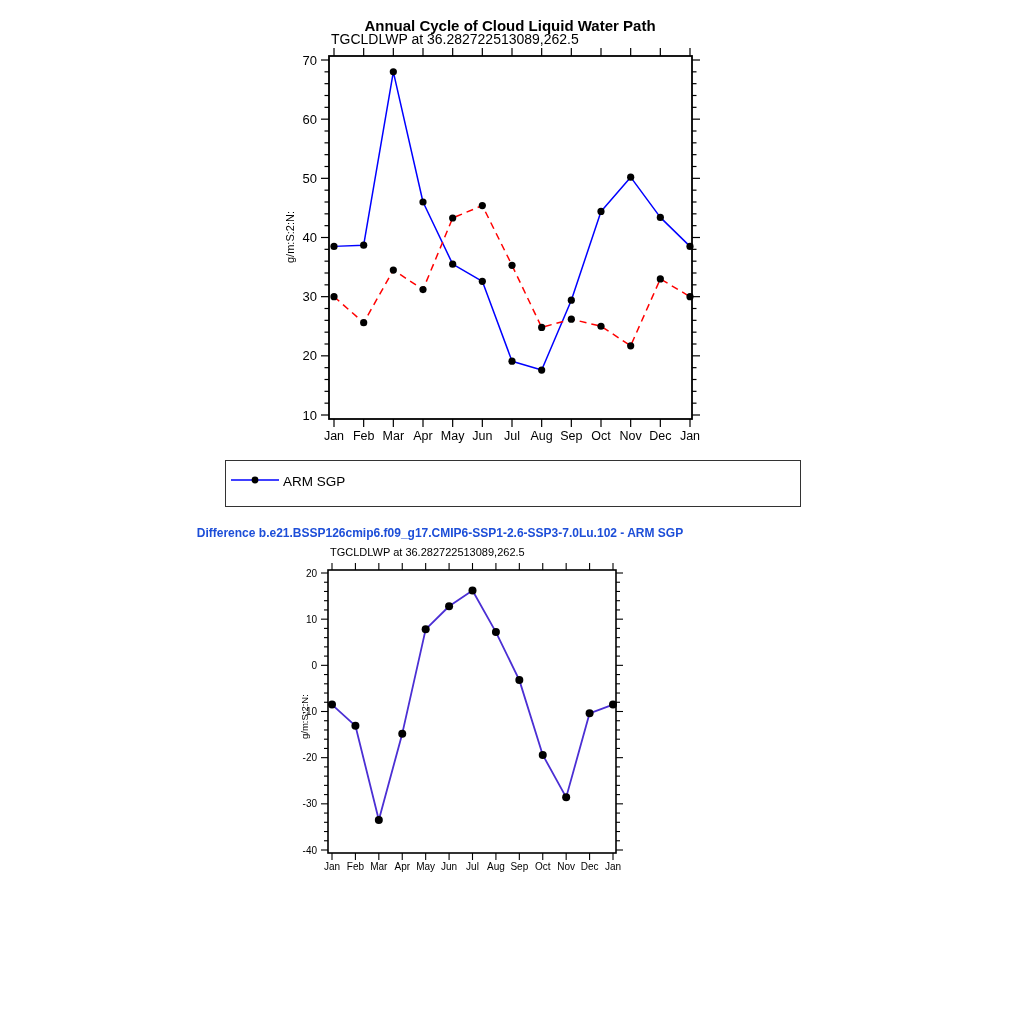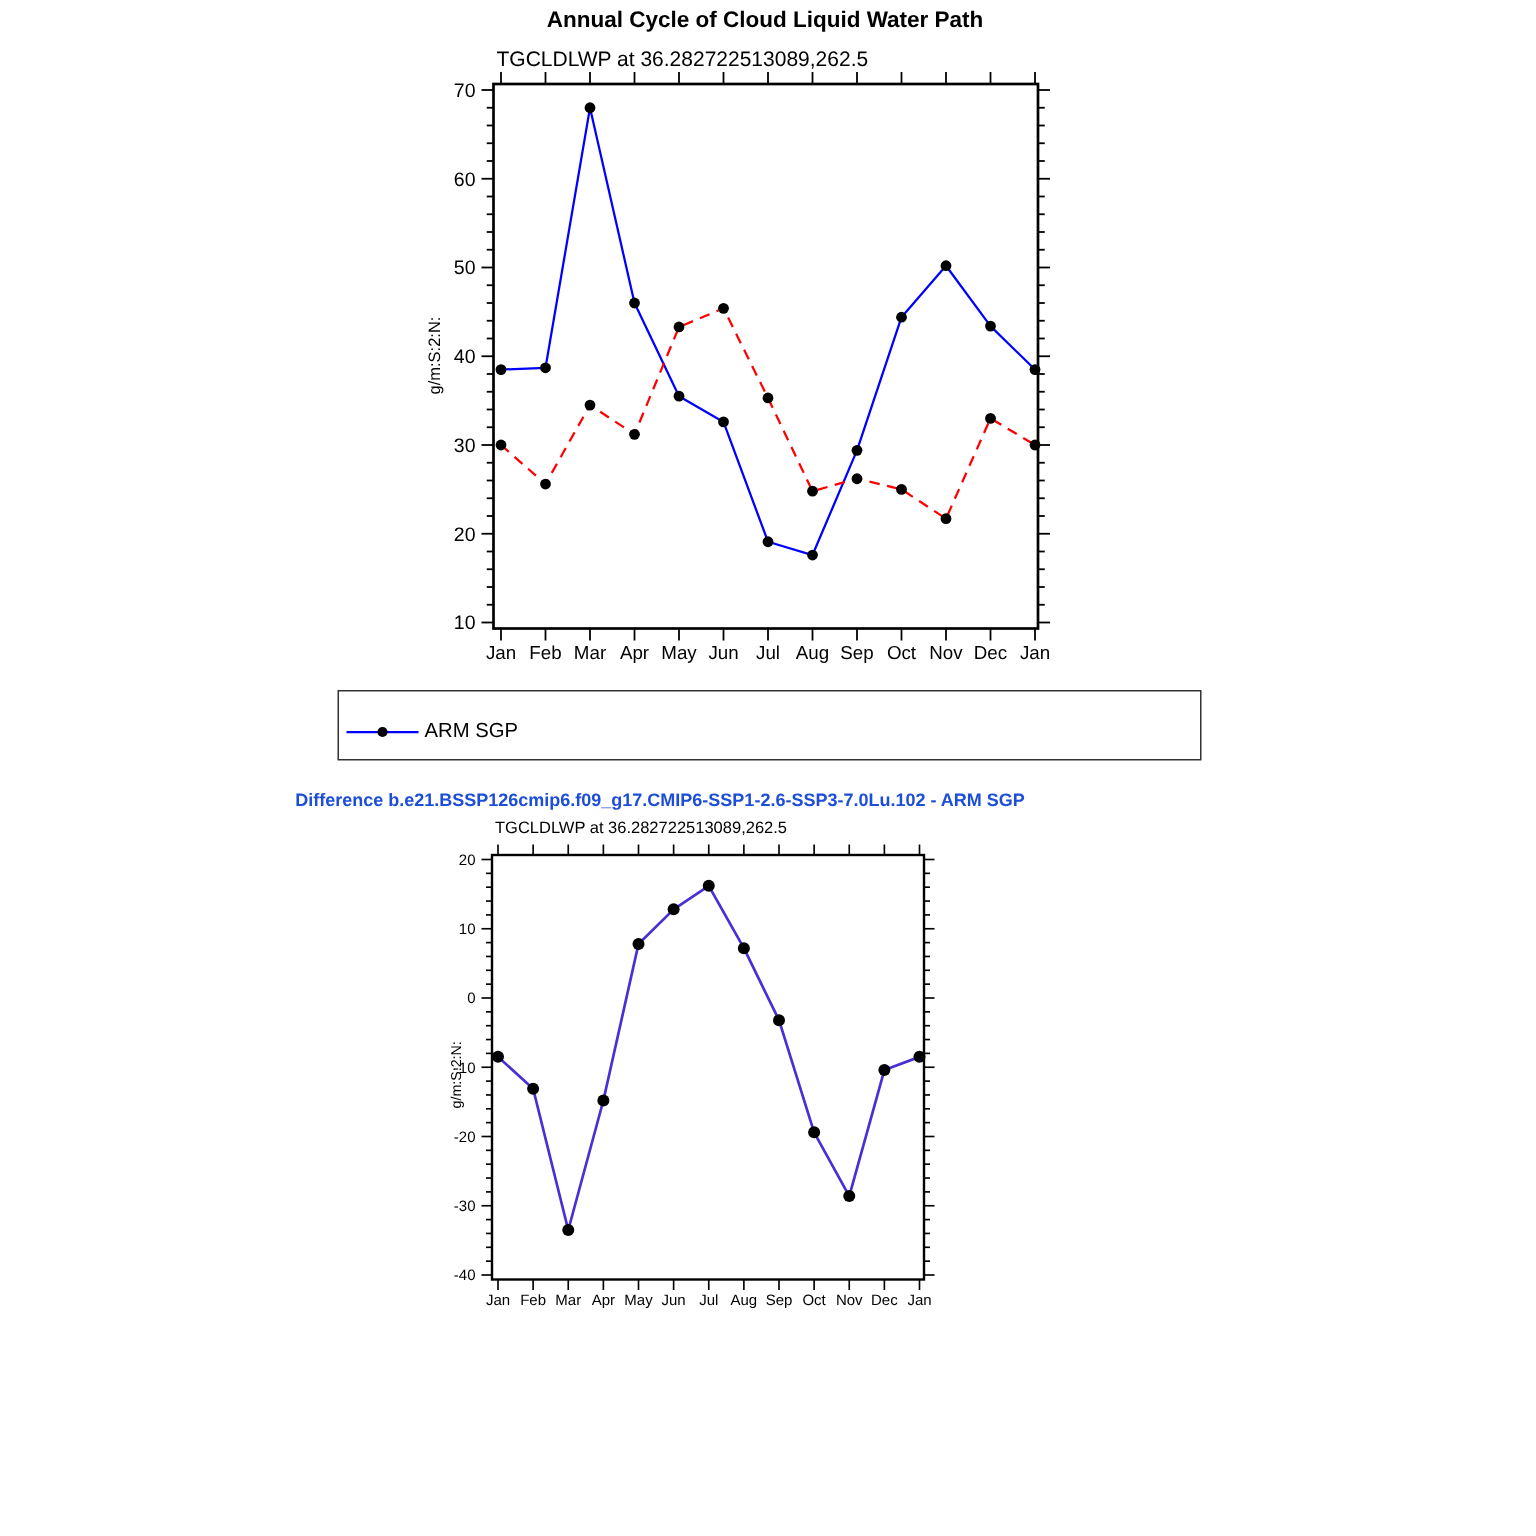--- a/index.html
+++ b/index.html
@@ -1,26 +1,26 @@
 <!DOCTYPE html>
 <html><head>
 <meta charset="utf-8">
 <style>
   html,body{margin:0;padding:0;}
   body{font-family:"Liberation Sans", sans-serif; background:#ffffff;}
   #page{position:relative;width:1024px;height:1024px;background:#ffffff;overflow:hidden;}
   .abs{position:absolute;}
-  #chart1-title{left:200px;top:5px;width:620px;text-align:center;font-size:15px;font-weight:bold;color:#000;}
+  #chart1-title{left:200px;top:17px;width:620px;text-align:center;font-size:15px;font-weight:bold;color:#000;}
   #chart1-subtitle{left:331px;top:31px;font-size:14px;color:#000;white-space:nowrap;}
   #chart1-ylabel{left:284px;top:263px;font-size:11px;color:#000;white-space:nowrap;
                  transform:rotate(-90deg);transform-origin:0 0;}
   #plots-svg{left:0;top:0;}
   #legend-box{left:225px;top:460px;width:574px;height:45px;border:1px solid #333;background:#fff;
               display:flex;flex-direction:column;justify-content:center;}
-  .legend-row{display:flex;align-items:flex-end;height:20px;padding-left:3px;}
+  .legend-row{display:flex;align-items:flex-start;height:20px;padding-left:3px;}
   .legend-row svg{flex:0 0 auto;}
   .legend-label{font-size:13.5px;color:#000;margin-left:2px;white-space:nowrap;}
   #chart2-title{left:140px;top:526px;width:600px;text-align:center;font-size:12px;font-weight:bold;color:#1d4ed8;}
   #chart2-subtitle{left:330px;top:546px;font-size:11px;color:#000;white-space:nowrap;}
   #chart2-ylabel{left:299px;top:739px;font-size:9.5px;color:#000;white-space:nowrap;
                  transform:rotate(-90deg);transform-origin:0 0;}
   svg text{font-family:"Liberation Sans", sans-serif;fill:#000;}
 </style>
 </head>
 <body>

